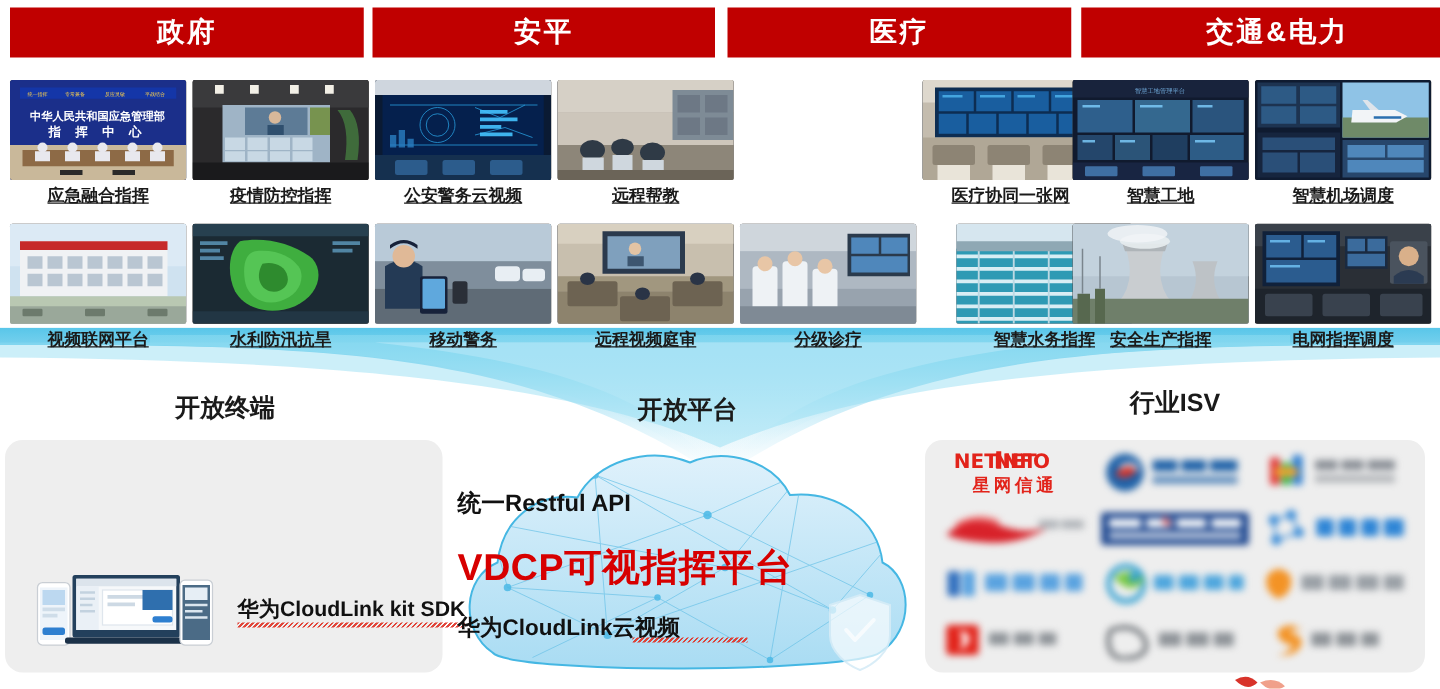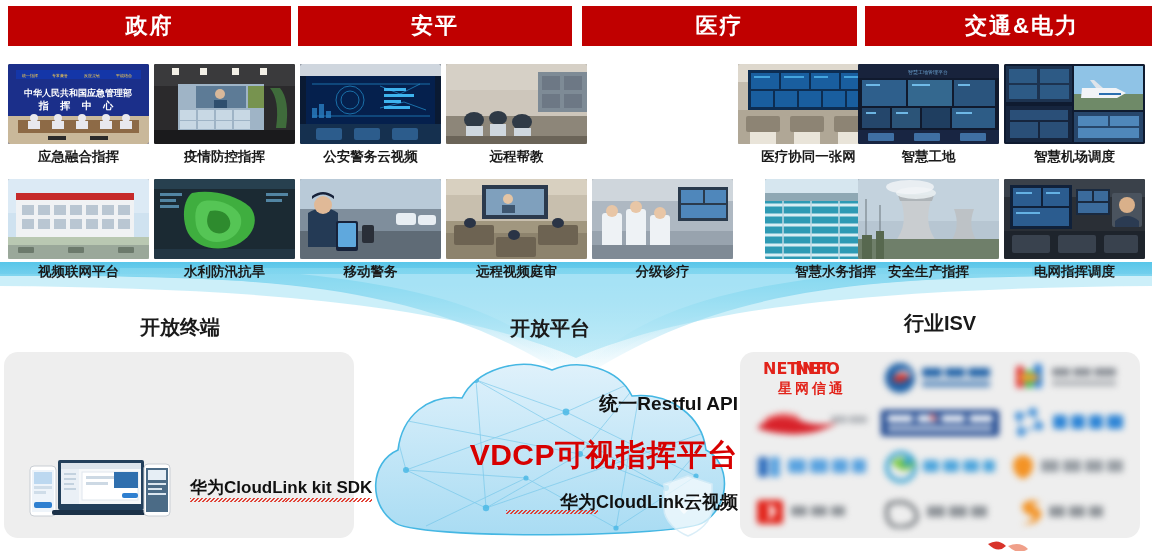--- a/index.html
+++ b/index.html
@@ -27,21 +27,21 @@
   
   .thumb-cell{position:absolute;width:141px;}
   .thumb-img{
     width:141px;height:80px;border-radius:2px;overflow:hidden;position:relative;
     background:#333;
     text-align:center;
   }
   .thumb-img svg{display:block;width:141px;height:80px;}
   .thumb-label{
     margin-top:6px;text-align:center;font-size:13.5px;font-weight:bold;color:#1a1a1a;
-    line-height:1.1;white-space:nowrap;
+    line-height:1.1;white-space:nowrap;text-decoration:underline;
   }
 
   
   .sec-head{
     position:absolute;font-size:20px;font-weight:bold;color:#1a1a1a;
     text-align:center;line-height:1;
   }
 
   
   .panel{
@@ -58,21 +58,21 @@
   }
   .sq{ 
     position:absolute;left:0;bottom:-3px;height:4px;
     background-image:repeating-linear-gradient(135deg,#e03b2f 0 1.4px,transparent 1.4px 2.8px);
     opacity:.95;
   }
 
   
   .cloud-wrap{position:absolute;left:366px;top:358px;width:372px;height:193px;}
   .cloud-wrap svg.cloudsvg{position:absolute;left:0;top:0;}
-  .cloud-txt{position:absolute;width:100%;text-align:right;line-height:1;}
+  .cloud-txt{position:absolute;width:100%;text-align:left;line-height:1;}
   .c-top{top:36px;font-size:19px;font-weight:bold;color:#111;}
   .c-mid{top:82px;font-size:30px;font-weight:bold;color:#d70000;letter-spacing:.5px;}
   .c-bot{top:135px;font-size:18px;font-weight:bold;color:#111;}
   .c-bot .sq{left:50%;transform:translateX(-50%);}
 
   
   .logo-grid{position:absolute;display:grid;grid-template-columns:repeat(3,1fr);}
   .logo-cell{display:flex;align-items:center;justify-content:center;}
   .logo-cell svg{display:block;}
   .blurred{filter:blur(3.1px);}

